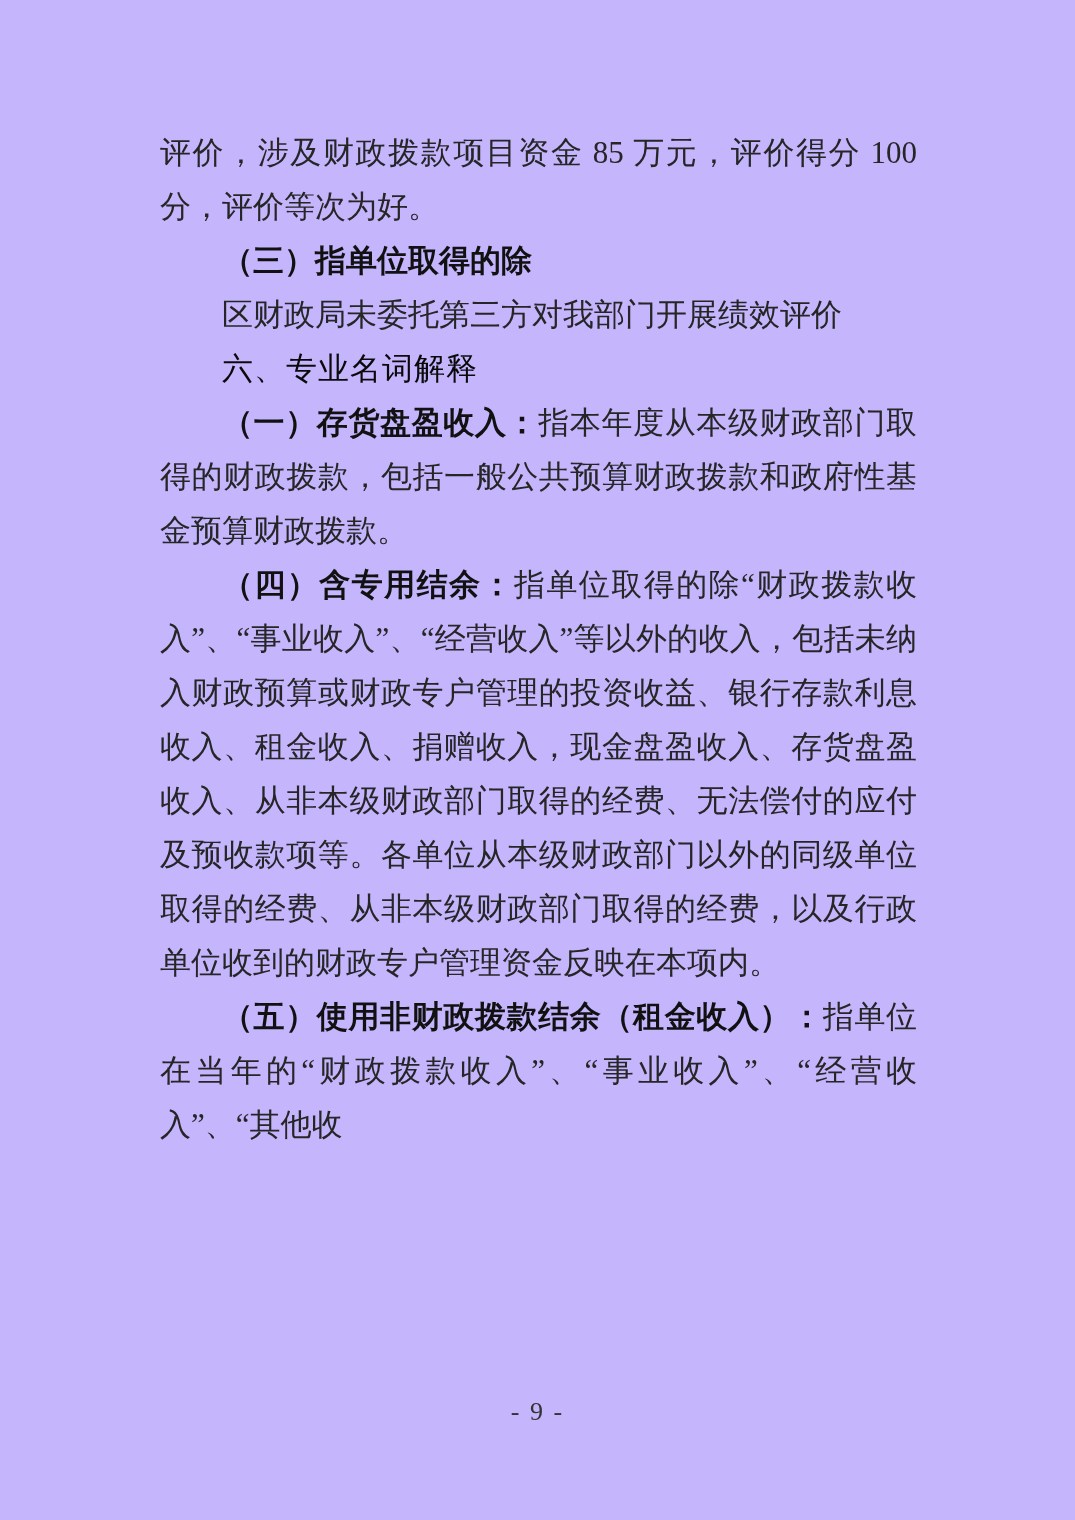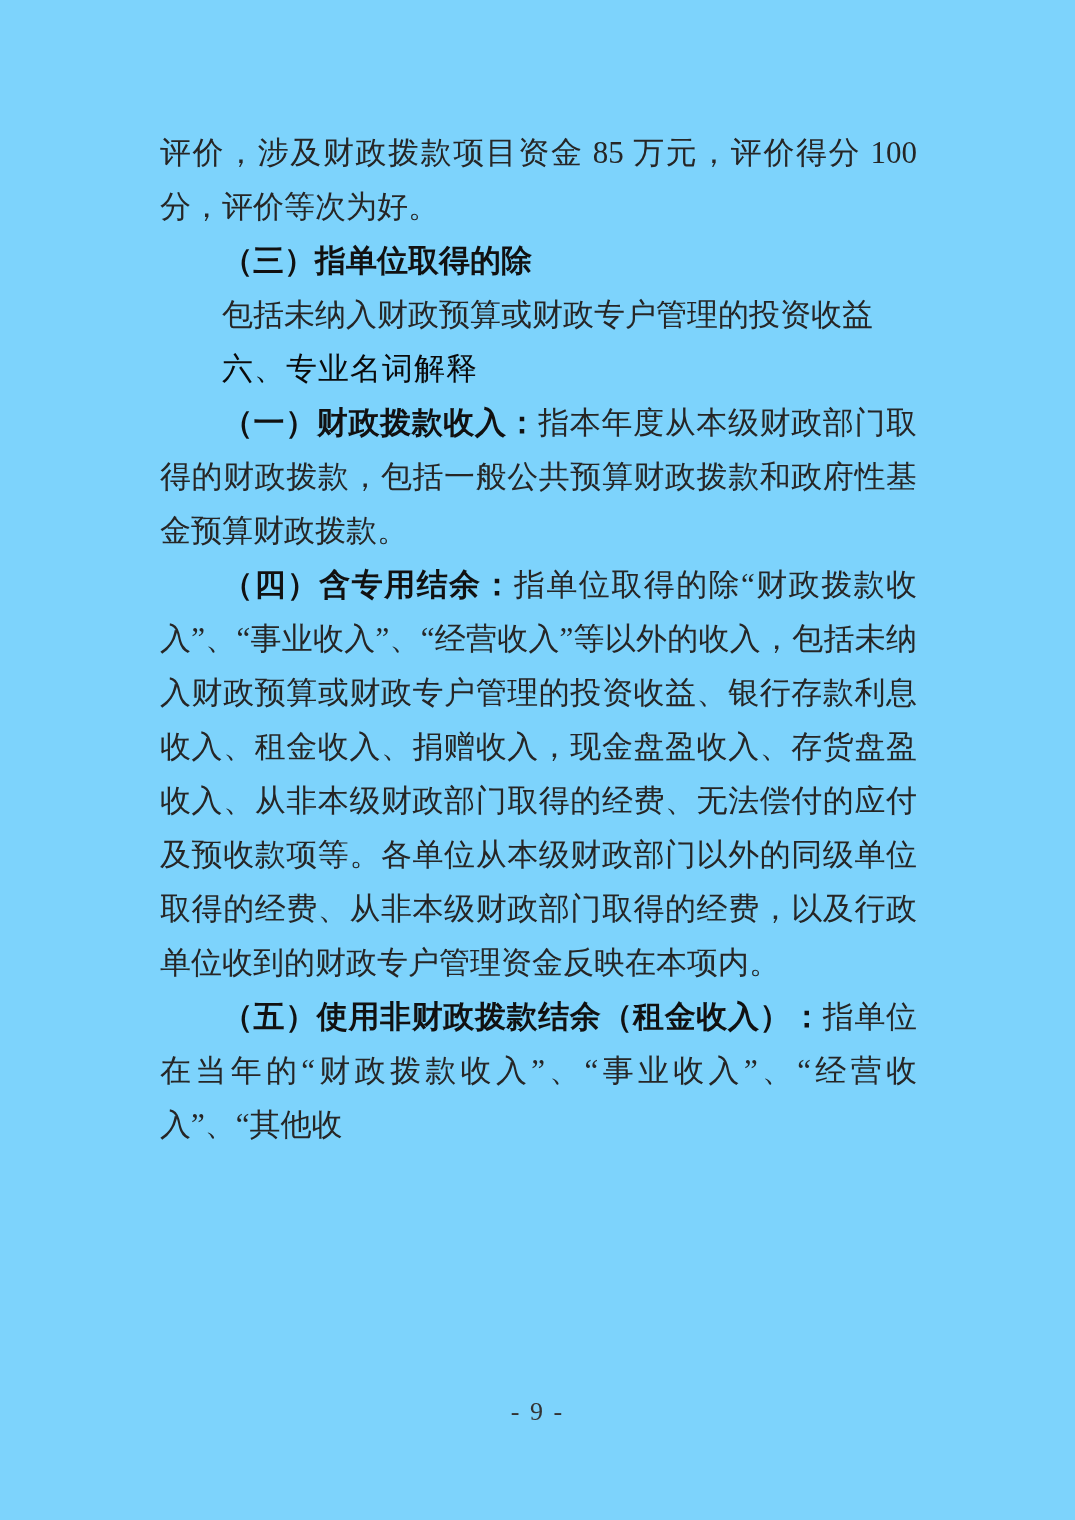--- a/index.html
+++ b/index.html
@@ -4,21 +4,21 @@
 <style>
   html, body {
     margin: 0;
     padding: 0;
     background: #ffffff;
   }
   .page {
     position: relative;
     width: 1075px;
     height: 1520px;
-    background: #7dd3fc;
+    background: #c4b5fd;
     overflow: hidden;
     font-family: "Liberation Serif", "DejaVu Serif", serif;
     color: #262626;
   }
   .content {
     position: absolute;
     left: 160px;
     top: 126px;
     width: 757px;
   }
@@ -70,25 +70,25 @@
 </head>
 <body>
 
 <div class="page">
   <div class="content">
 
     <p class="para no-indent">评价，涉及财政拨款项目资金 85 万元，评价得分 100 分，评价等次为好。</p>
 
     <p class="subheading">（三）指单位取得的除</p>
 
-    <p class="para">包括未纳入财政预算或财政专户管理的投资收益</p>
+    <p class="para">区财政局未委托第三方对我部门开展绩效评价</p>
 
     <p class="section-heading">六、专业名词解释</p>
 
-    <p class="para"><span class="term-lead">（一）财政拨款收入：</span><span>指本年度从本级财政部门取得的财政拨款，包括一般公共预算财政拨款和政府性基金预算财政拨款。</span></p>
+    <p class="para"><span class="term-lead">（一）存货盘盈收入：</span><span>指本年度从本级财政部门取得的财政拨款，包括一般公共预算财政拨款和政府性基金预算财政拨款。</span></p>
 
 
 
     <p class="para"><span class="term-lead">（四）含专用结余：</span><span>指单位取得的除“财政拨款收入”、“事业收入”、“经营收入”等以外的收入，包括未纳入财政预算或财政专户管理的投资收益、银行存款利息收入、租金收入、捐赠收入，现金盘盈收入、存货盘盈收入、从非本级财政部门取得的经费、无法偿付的应付及预收款项等。各单位从本级财政部门以外的同级单位取得的经费、从非本级财政部门取得的经费，以及行政单位收到的财政专户管理资金反映在本项内。</span></p>
 
     <p class="para"><span class="term-lead">（五）使用非财政拨款结余（租金收入）：</span><span>指单位在当年的“财政拨款收入”、“事业收入”、“经营收入”、“其他收</span></p>
 
   </div>
 
   <div class="footer">

